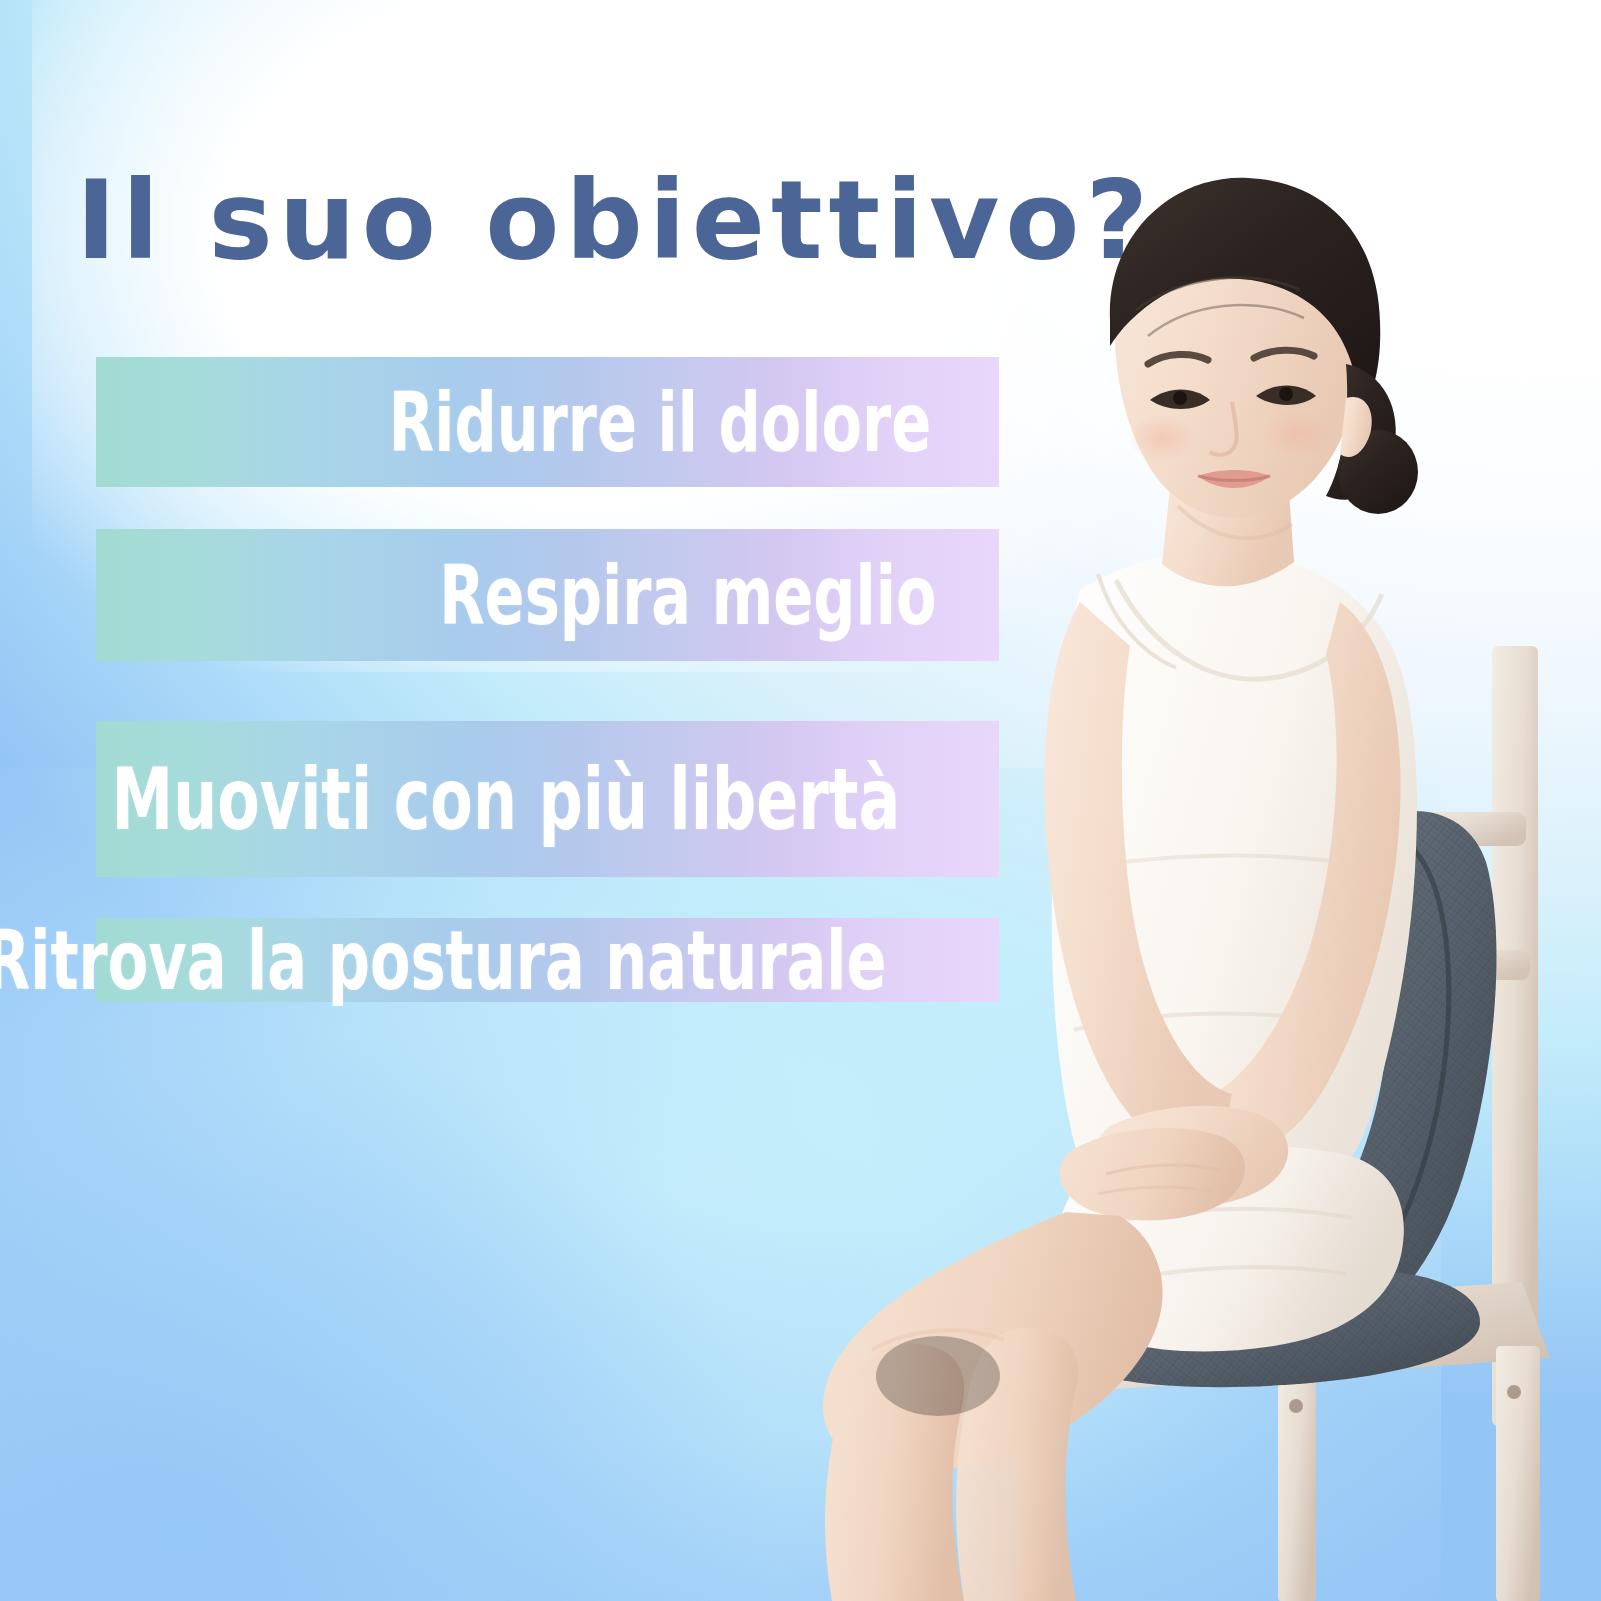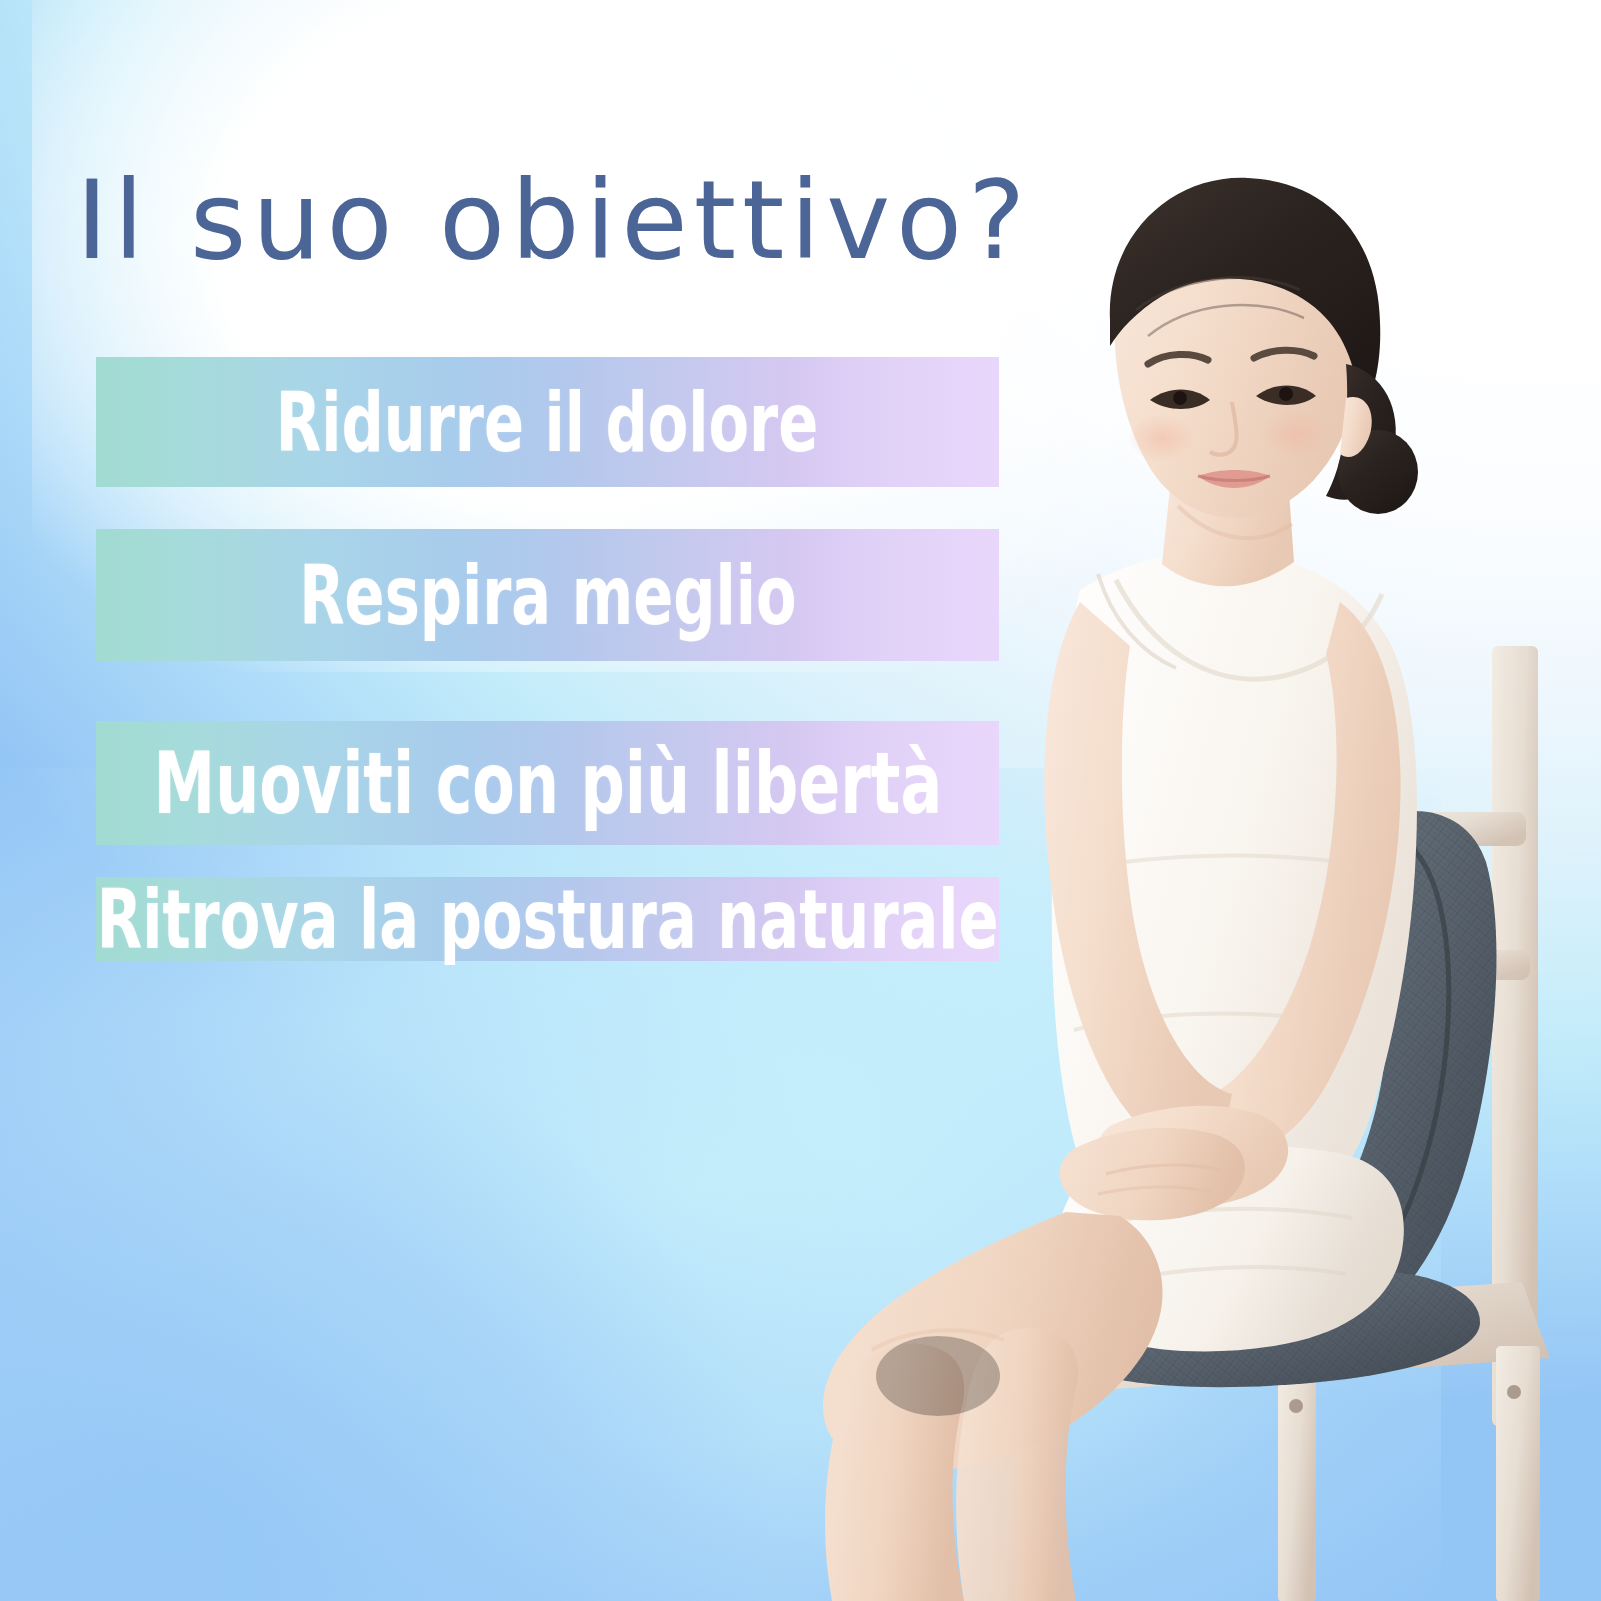--- a/index.html
+++ b/index.html
@@ -76,56 +76,56 @@
         rgba(180,220,250,0.0) 100%);
   }
 
   
   .headline {
     position: absolute;
     left: 76px;
     top: 163px;
     font-size: 108px;
     line-height: 1.08;
-    font-weight: 400;
+    font-weight: 700;
     letter-spacing: 0.055em;
     color: #4b6596;
     white-space: nowrap;
     font-family: "DejaVu Sans", sans-serif;
   }
 
   
   .bars {
     position: absolute;
     left: 96px;
     top: 357px;
     width: 903px;
   }
   .bar {
     position: relative;
     width: 100%;
     display: flex;
     align-items: center;
-    justify-content: center;
+    justify-content: flex-end;
     background: linear-gradient(90deg,
         #a2dbd2 0%,
         #a6dbdb 11%,
         #a9d5e8 24%,
         #a8ccec 40%,
         #b3c8ec 52%,
         #c4c9ee 64%,
         #d4c8f1 76%,
         #e2d2f8 88%,
         #e9d6fb 100%);
   }
   .bar + .bar { margin-top: 0; }
 
   .bar-1 { height: 130px; margin-bottom: 42px; }
   .bar-2 { height: 132px; margin-bottom: 60px; }
-  .bar-3 { height: 124px; margin-bottom: 32px; }
+  .bar-3 { height: 156px; margin-bottom: 41px; }
   .bar-4 { height: 84px; }
 
   .bar-label {
     color: #ffffff;
     font-weight: 700;
     white-space: nowrap;
     font-family: "DejaVu Sans Condensed", "DejaVu Sans", sans-serif;
     transform: scaleX(0.80);
     transform-origin: center center;
     text-shadow: 0 0 3px rgba(255,255,255,0.22);

